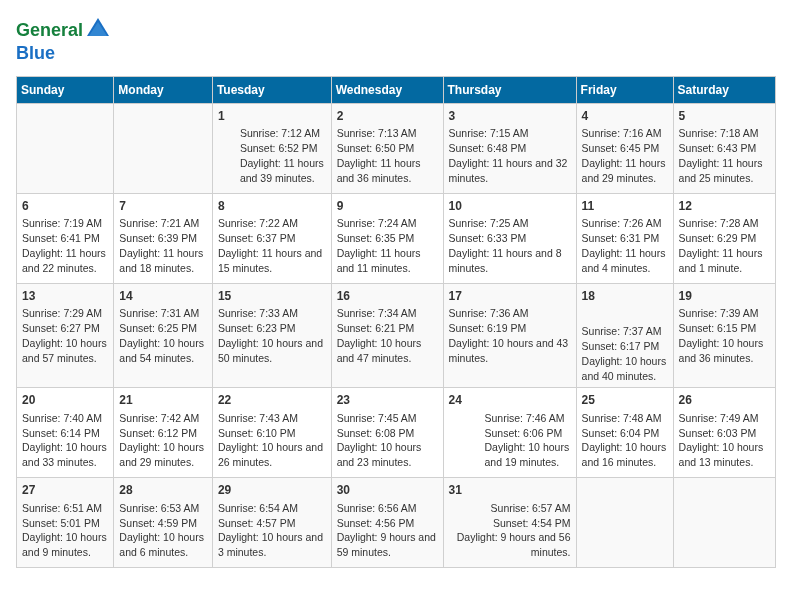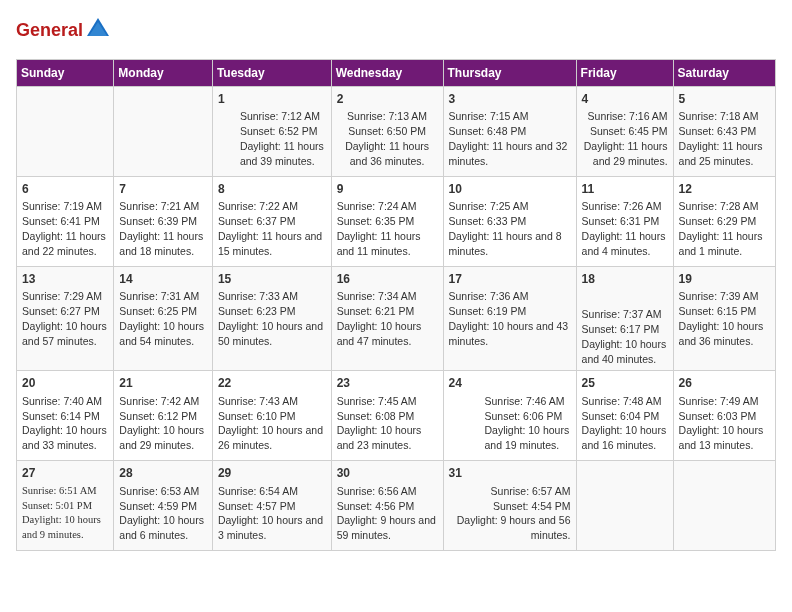--- a/index.html
+++ b/index.html
@@ -32,21 +32,21 @@
       font-size: 16px;
       color: #555;
       font-weight: normal;
     }
     table {
       width: 100%;
       border-collapse: collapse;
       font-size: 11px;
     }
     thead tr th {
-      background-color: #701a75;
+      background-color: #0369a1;
       color: #fff;
       padding: 6px 4px;
       text-align: left;
       font-size: 12px;
       font-weight: bold;
       border: 1px solid #ccc;
     }
     tbody tr td {
       border: 1px solid #d0d0d0;
       vertical-align: top;
@@ -75,28 +75,29 @@
     }
   </style>
 </head>
 <body>
 
 <div class="header">
   <div class="logo">
     <div>
       <div style="display:flex;align-items:center;">
         <div style="font-size:18px;font-weight:bold;color:#333;line-height:1.15;">
-          <span style="color:#b91c1c;">General</span><span style="display:inline-block;margin-left:2px;vertical-align:middle;">
+          <span style="color:#15803d;">General</span><span style="display:inline-block;margin-left:2px;vertical-align:middle;">
             <svg width="26" height="26" viewBox="0 0 26 26">
               <polygon points="13,2 24,20 2,20" fill="#1a6fc4"></polygon>
               <polygon points="13,6 22,20 4,20" fill="#4a9de0" opacity="0.5"></polygon>
             </svg>
           </span>
         </div>
       </div>
+      <div style="font-size:18px;font-weight:bold;color:#1a6fc4;margin-top:-4px;">Blue</div>
     </div>
   </div>
   <div class="month-title">
     <h1></h1>
     <h2></h2>
   </div>
 </div>
 
 <table>
   <thead>
@@ -115,33 +116,33 @@
         <td></td>
         <td></td>
         <td>
           <span class="day-num">1</span>
           <div class="day-info" style="white-space: pre-line; margin-left: 22px;">Sunrise: 7:12 AM
 Sunset: 6:52 PM
 Daylight: 11 hours and 39 minutes.</div>
         </td>
         <td>
           <span class="day-num">2</span>
-          <div class="day-info" style="white-space: pre-line; text-align: center;">Sunrise: 7:13 AM
+          <div class="day-info" style="white-space: pre-line;">Sunrise: 7:13 AM
 Sunset: 6:50 PM
 Daylight: 11 hours and 36 minutes.</div>
         </td>
         <td>
           <span class="day-num">3</span>
           <div class="day-info" style="white-space: pre-line;">Sunrise: 7:15 AM
 Sunset: 6:48 PM
 Daylight: 11 hours and 32 minutes.</div>
         </td>
         <td>
           <span class="day-num">4</span>
-          <div class="day-info" style="white-space: pre-line; text-align: right;">Sunrise: 7:16 AM
+          <div class="day-info" style="white-space: pre-line;">Sunrise: 7:16 AM
 Sunset: 6:45 PM
 Daylight: 11 hours and 29 minutes.</div>
         </td>
         <td>
           <span class="day-num">5</span>
           <div class="day-info" style="white-space: pre-line;">Sunrise: 7:18 AM
 Sunset: 6:43 PM
 Daylight: 11 hours and 25 minutes.</div>
         </td>
       </tr>
@@ -273,21 +274,21 @@
         <td>
           <span class="day-num">26</span>
           <div class="day-info" style="white-space: pre-line;">Sunrise: 7:49 AM
 Sunset: 6:03 PM
 Daylight: 10 hours and 13 minutes.</div>
         </td>
       </tr>
       <tr>
         <td>
           <span class="day-num">27</span>
-          <div class="day-info" style="white-space: pre-line; font-family: Liberation Serif, serif;">Sunrise: 6:51 AM
+          <div class="day-info" style="white-space: pre-line;">Sunrise: 6:51 AM
 Sunset: 5:01 PM
 Daylight: 10 hours and 9 minutes.</div>
         </td>
         <td>
           <span class="day-num">28</span>
           <div class="day-info" style="white-space: pre-line;">Sunrise: 6:53 AM
 Sunset: 4:59 PM
 Daylight: 10 hours and 6 minutes.</div>
         </td>
         <td>

